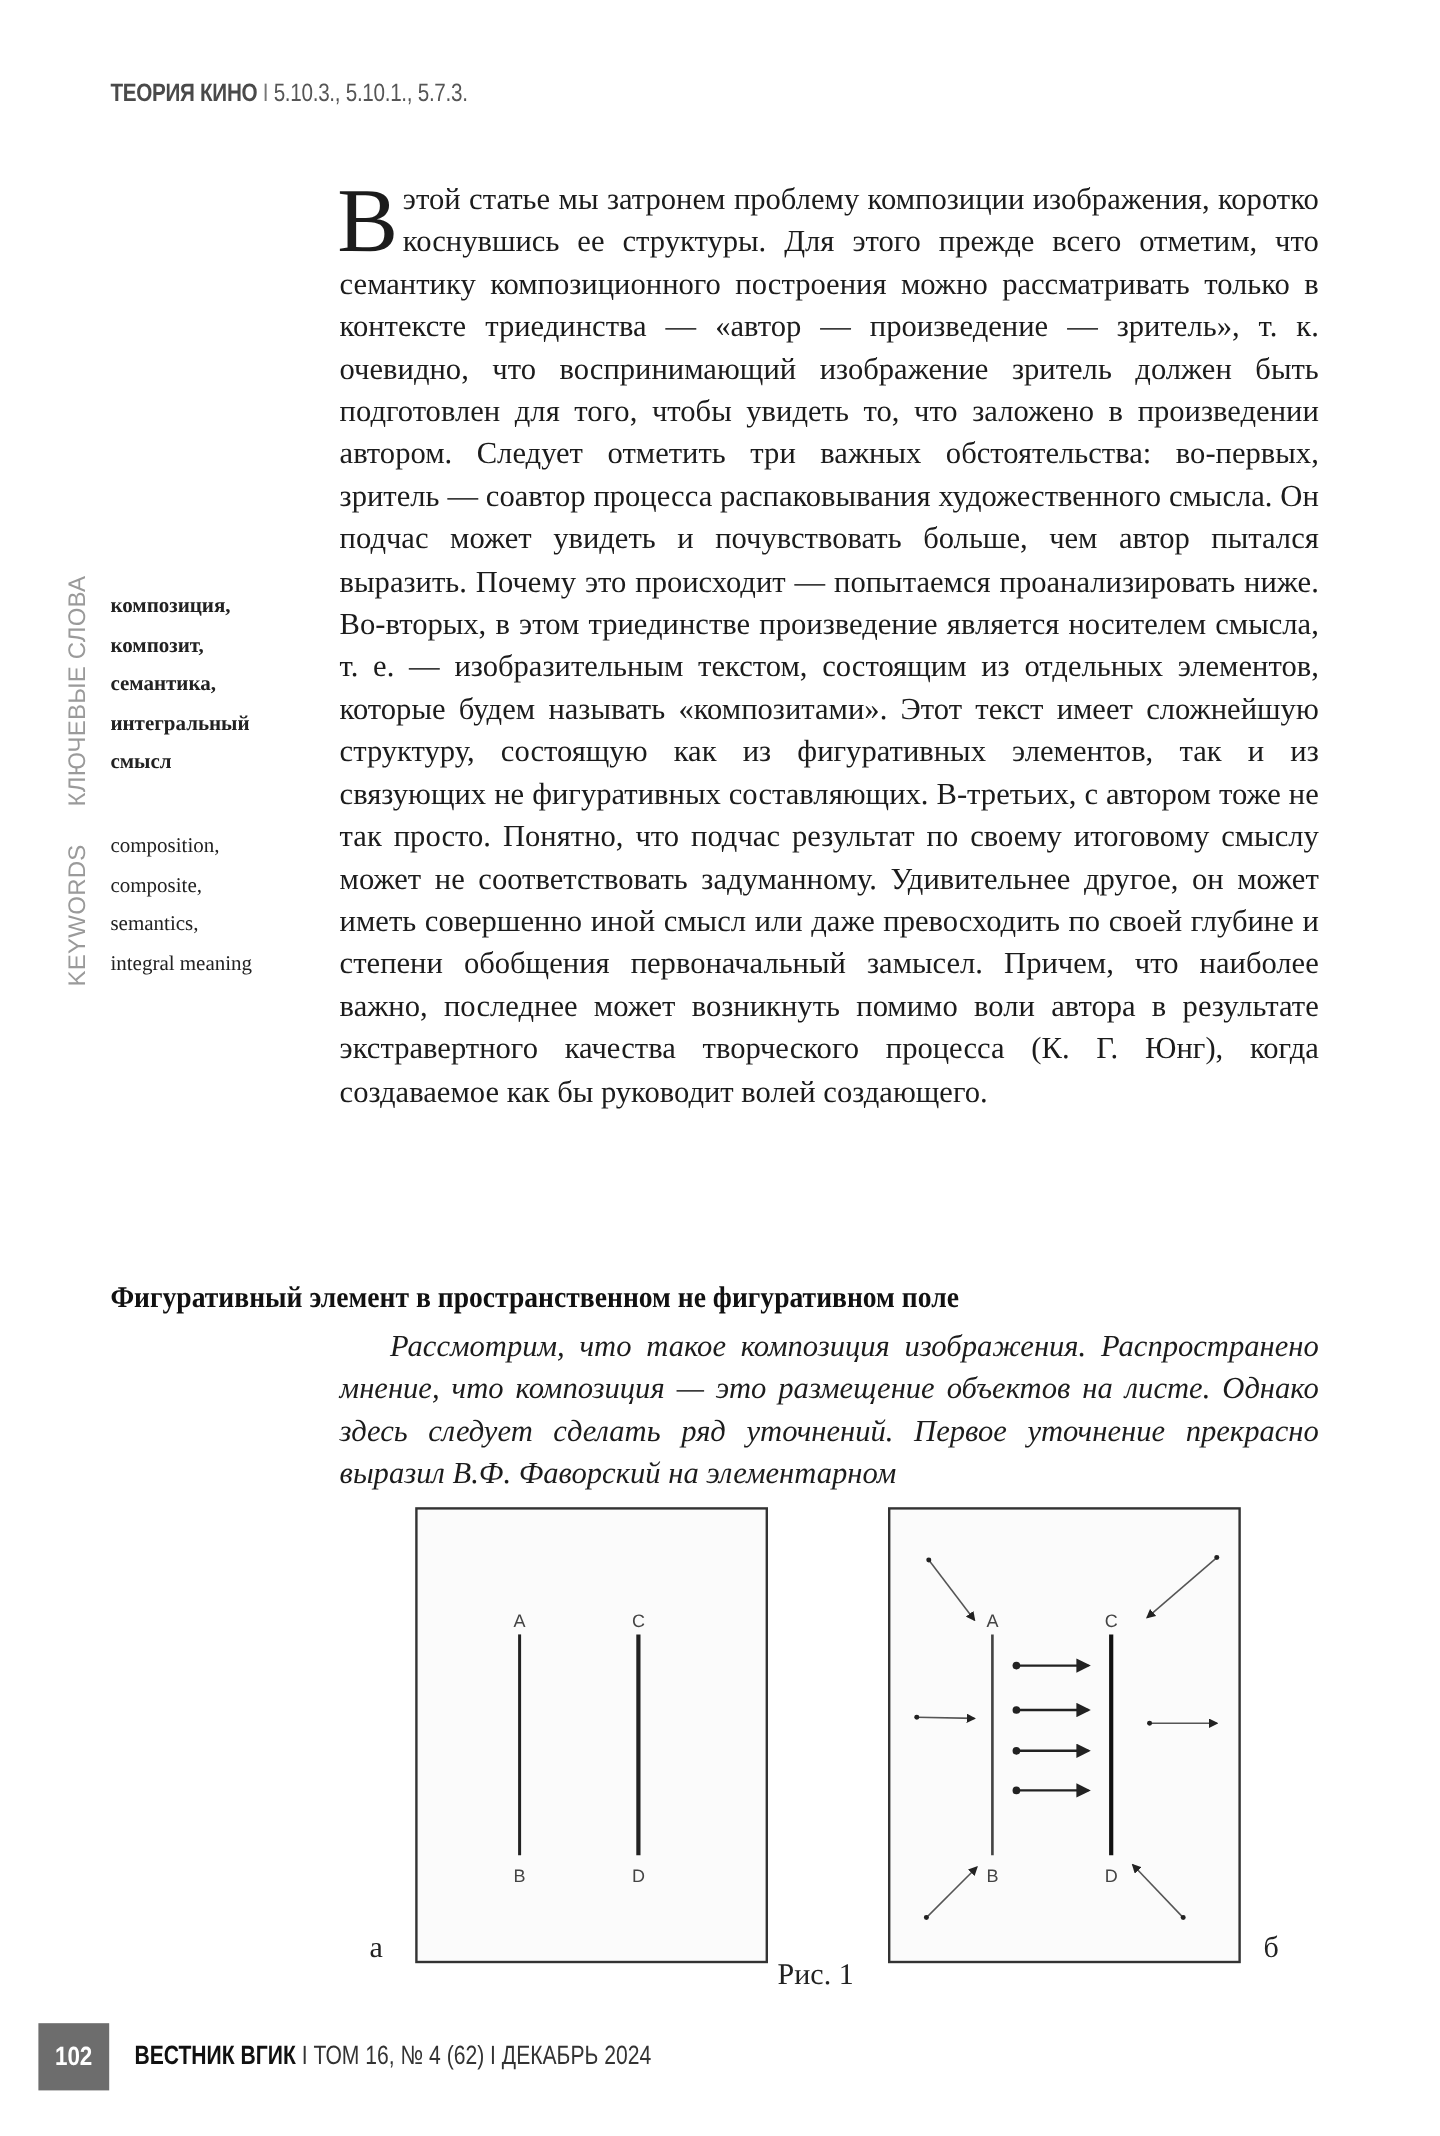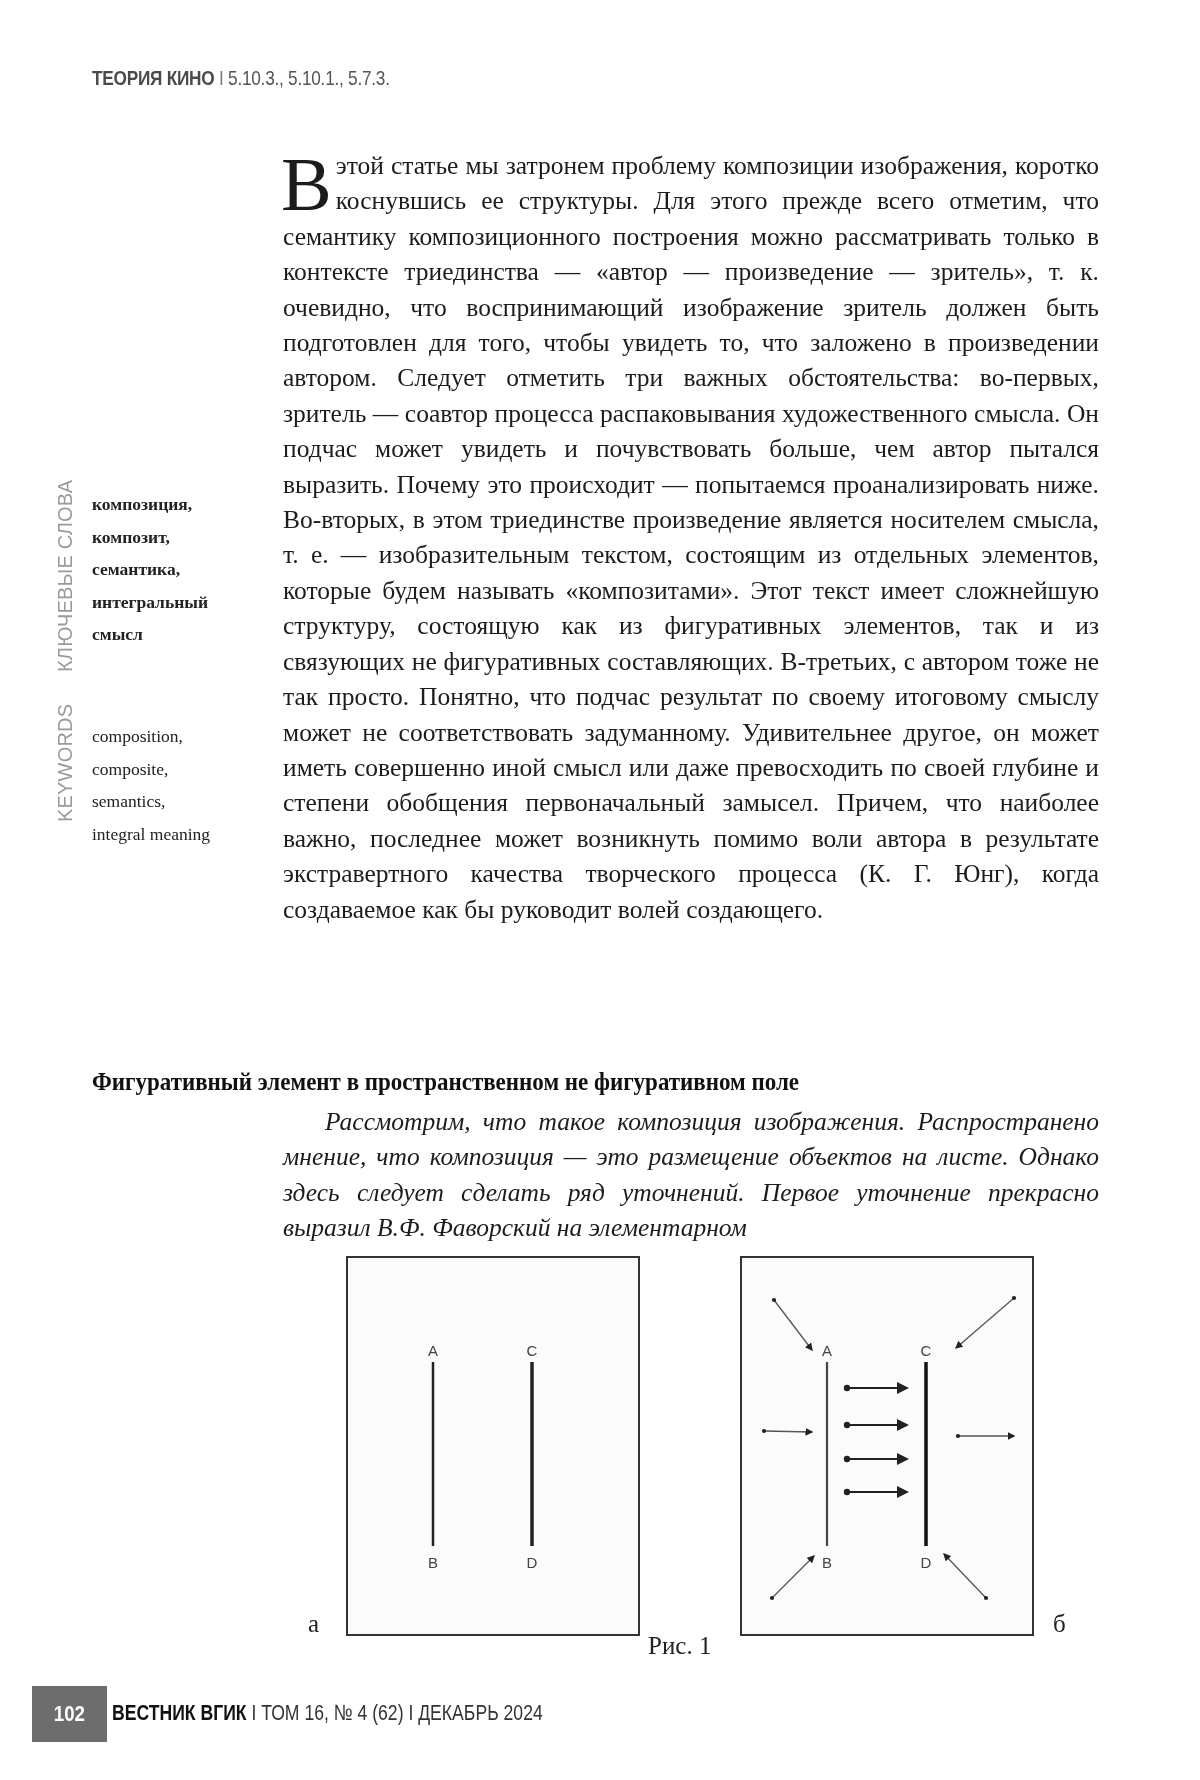--- a/index.html
+++ b/index.html
@@ -14,39 +14,39 @@
   .intro p { margin:0; }
   .dropcap { float:left; font-size:76px; line-height:60px; margin:6px 4px 0 -2px; font-family:"Liberation Serif", serif; }
 
   .kw-label { position:absolute; font-family:"Liberation Sans", sans-serif; font-size:20px; color:#9a9a9a; transform:rotate(-90deg); transform-origin:left top; white-space:nowrap; letter-spacing:0.2px; }
   .kw-label.ru { left:54px; top:672px; }
   .kw-label.en { left:54px; top:822px; }
 
   .kw-list { position:absolute; left:92px; font-size:17.5px; line-height:32.5px; color:#222; }
   .kw-list div { white-space:nowrap; }
   .kw-list.ru { top:488px;font-weight:bold; }
-  .kw-list.en { top:720px; }
+  .kw-list.en { top:688px; }
 
   .section-heading { position:absolute; left:92px; top:1068px; font-weight:bold; font-size:25px; color:#111; transform:scaleX(0.92); transform-origin:left center; white-space:nowrap; }
 
   .section-body { top:1104px;font-style:italic; }
   .section-body p { margin:0; text-indent:42px; }
 
   .figure { position:absolute; top:1256px; width:290px; height:376px; border:2px solid #333; background:#fbfbfb; }
   .figure.a { left:346px; }
   .figure.b { left:740px; }
   .figure svg { position:absolute; left:0; top:0; }
 
   .fig-tag { position:absolute; font-size:25px; color:#222; }
   .fig-tag.a { left:308px; top:1610px; }
   .fig-tag.b { left:1053px; top:1610px; }
 
   .caption { position:absolute; left:648px; top:1632px; font-size:25px; color:#222; }
 
-  .footer-page { position:absolute; left:32px; top:1686px; width:75px; height:56px; background:#6d6d6d; color:#fff; font-family:"Liberation Sans", sans-serif; font-weight:bold; font-size:22px; display:flex; align-items:center; justify-content:center; }
+  .footer-page { position:absolute; left:32px; top:1686px; width:59px; height:56px; background:#6d6d6d; color:#fff; font-family:"Liberation Sans", sans-serif; font-weight:bold; font-size:22px; display:flex; align-items:center; justify-content:center; }
   .footer-page span { transform:scaleX(0.85); display:inline-block; }
   .footer-text { position:absolute; left:112px; top:1700px; font-family:"Liberation Sans", sans-serif; font-size:22px; color:#333; transform:scaleX(0.8); transform-origin:left center; white-space:nowrap; }
   .footer-text .ft-bold { font-weight:bold; color:#111; }
 </style>
 </head>
 <body>
 
 <div class="running-head">
   <span class="rh-bold">ТЕОРИЯ КИНО</span><span class="rh-sep"> I </span><span>5.10.3., 5.10.1., 5.7.3.</span>
 </div>

